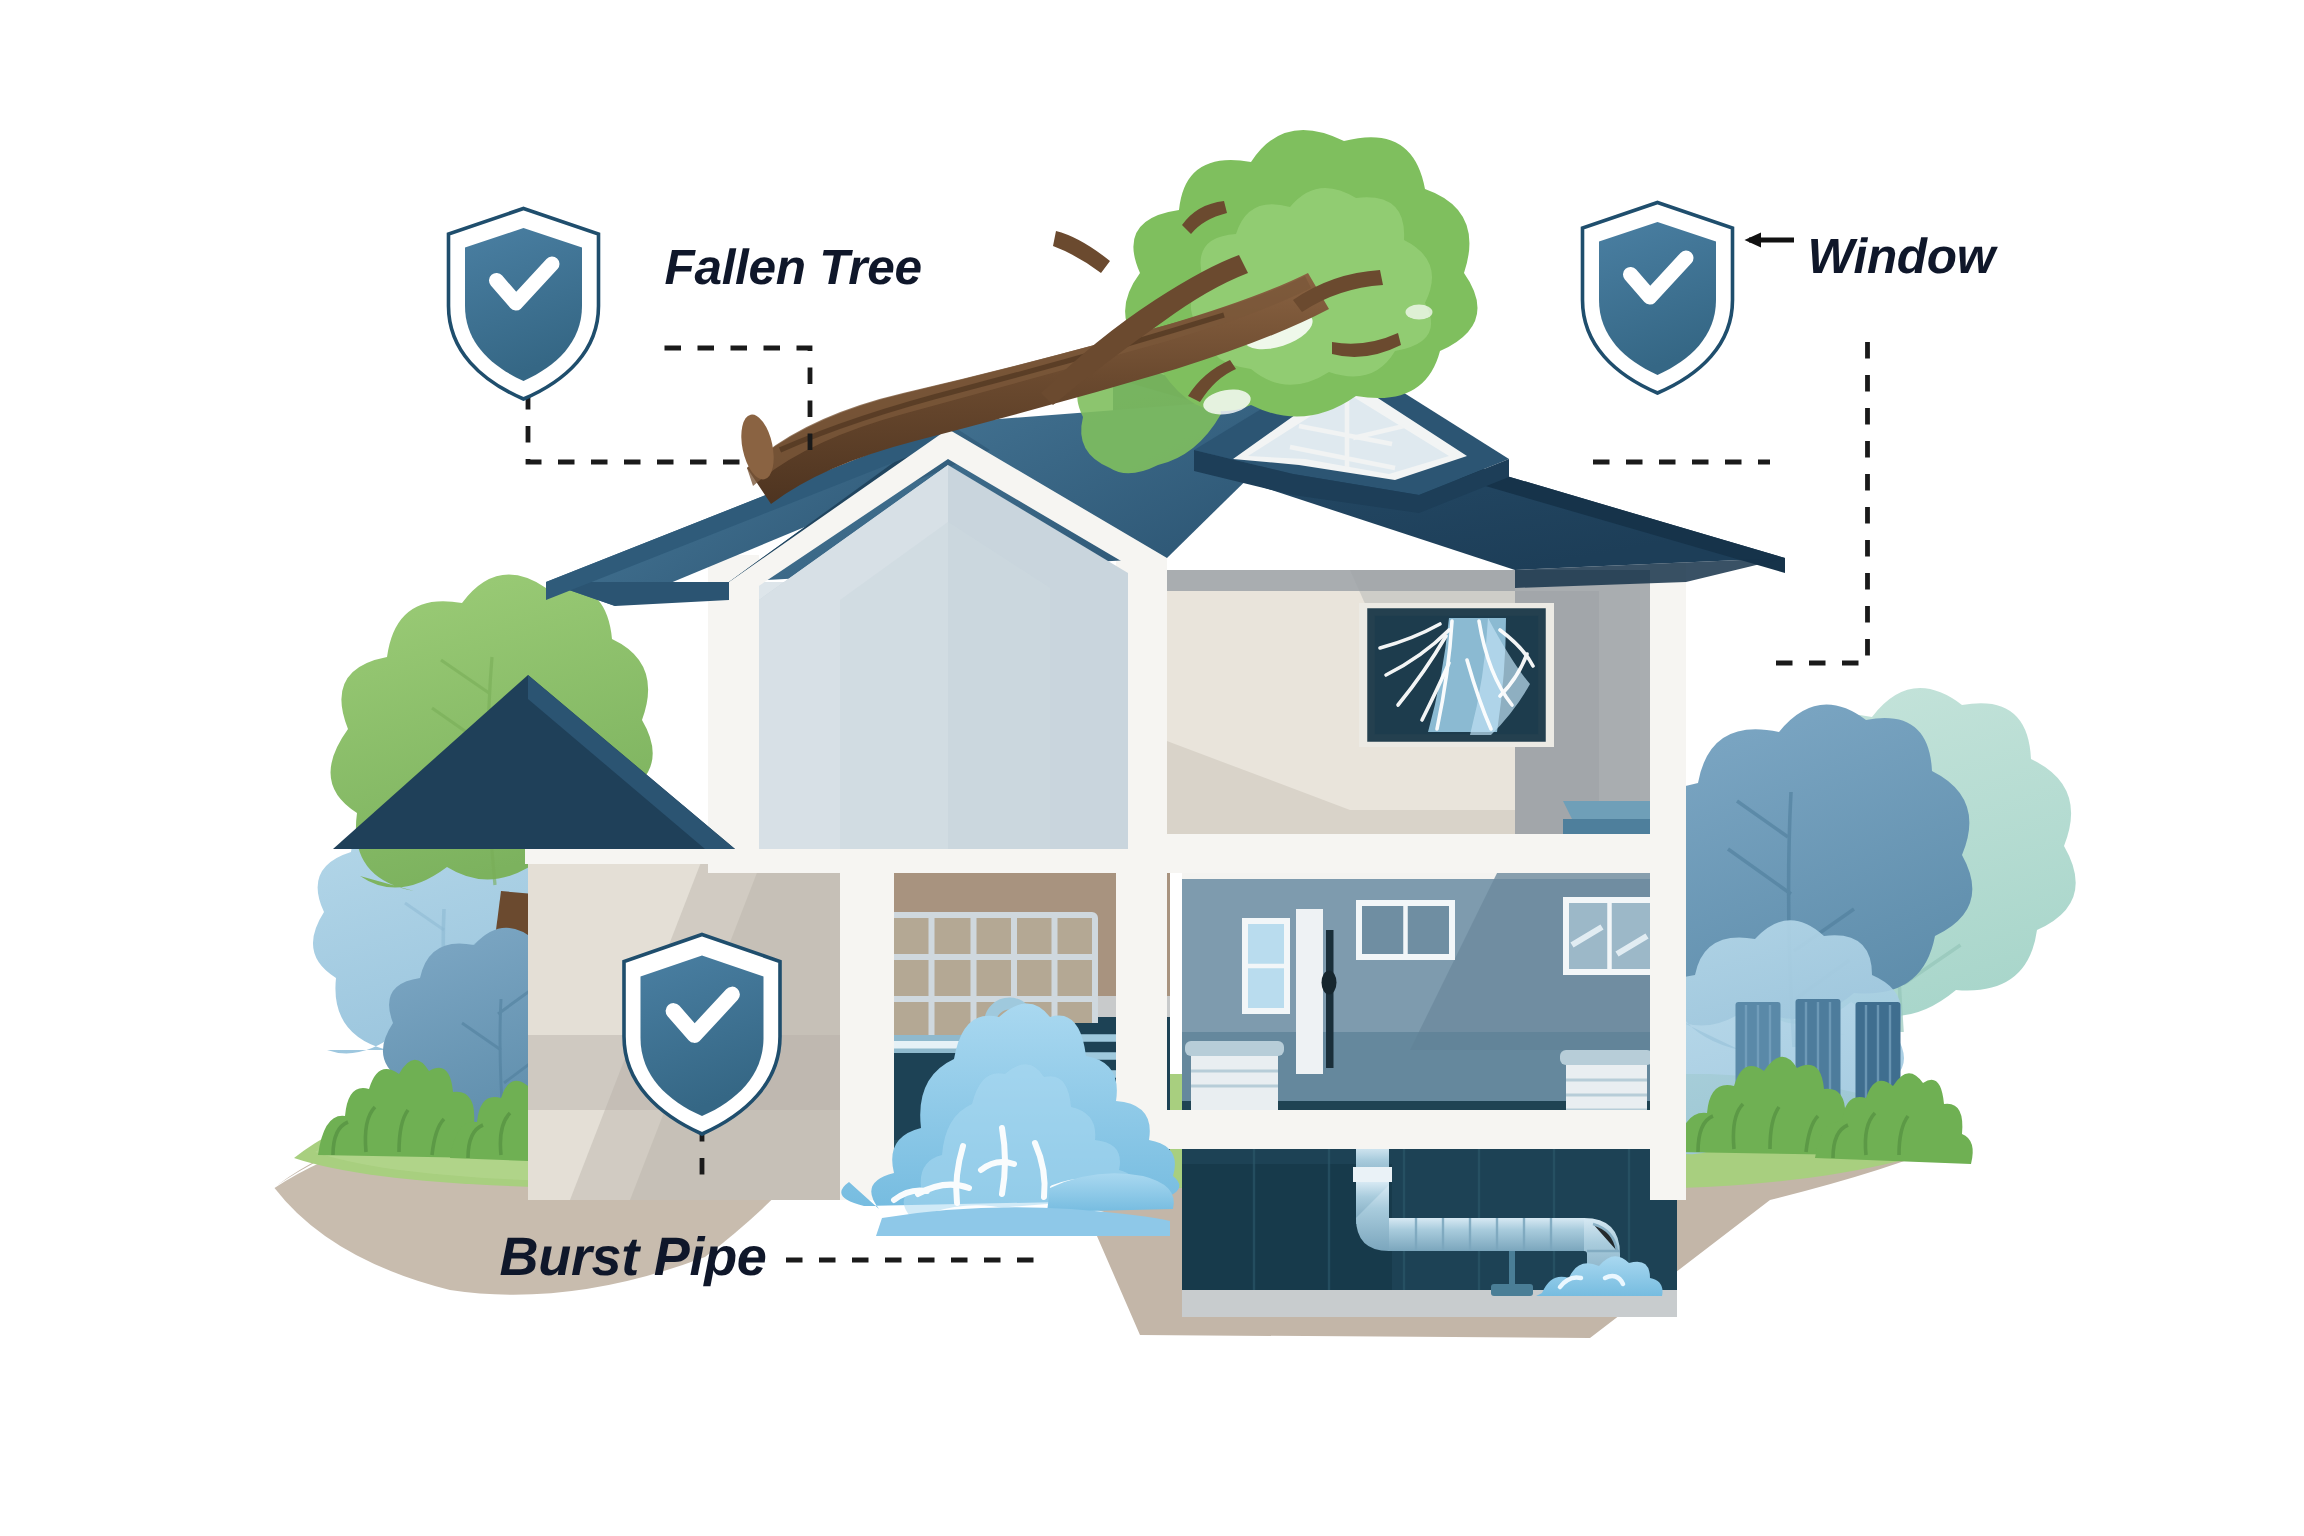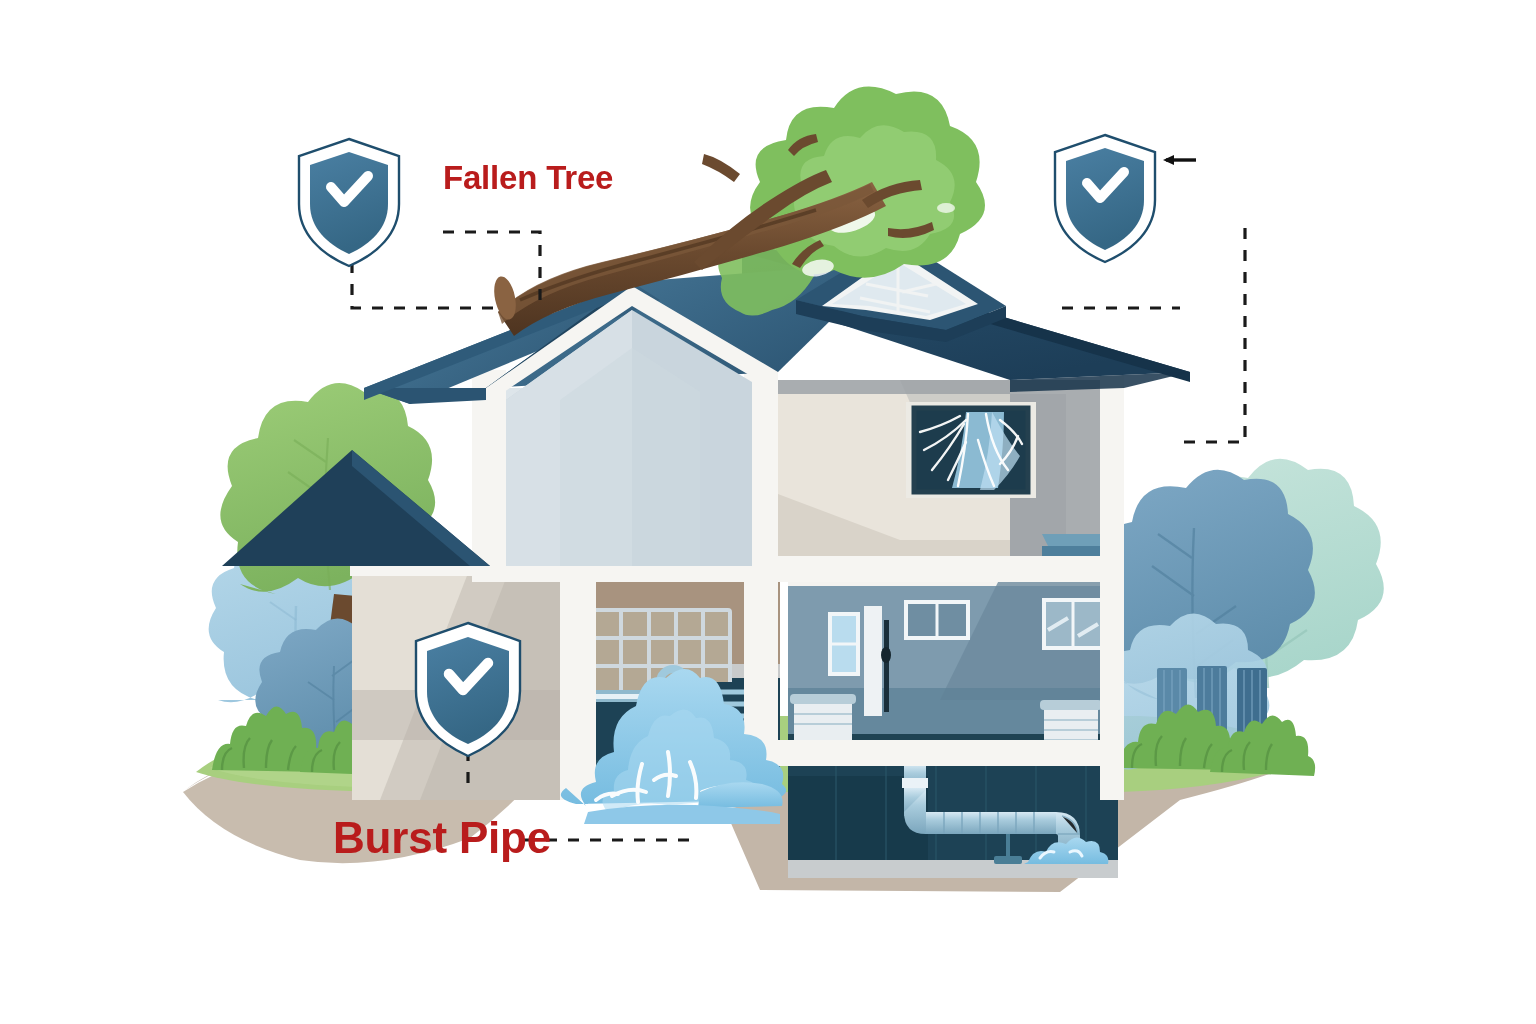--- a/index.html
+++ b/index.html
@@ -1,22 +1,22 @@
 <!DOCTYPE html>
 <html><head>
 <meta charset="utf-8">
 <style>
   html,body{margin:0;padding:0;background:#ffffff;}
   body{width:1536px;height:1024px;overflow:hidden;font-family:"Liberation Sans",sans-serif;}
   #stage{position:relative;width:1536px;height:1024px;background:#ffffff;}
   #art{position:absolute;inset:0;}
-  .lbl{position:absolute;font-family:"Liberation Sans",sans-serif;font-weight:700;color:#b91c1c;letter-spacing:-0.2px;}
+  .lbl{position:absolute;font-family:"Liberation Sans",sans-serif;font-weight:700;color:#0f172a;letter-spacing:-0.2px;font-style:italic;}
   .lbl-fallen{left:443px;top:158px;font-size:33px;line-height:40px;}
   .lbl-broken{left:1205px;top:150px;font-size:33px;line-height:42px;width:170px;}
-  .lbl-burst{left:333px;top:818px;font-size:44px;line-height:40px;}
+  .lbl-burst{left:333px;top:818px;font-size:36px;line-height:40px;}
   .sr{position:absolute;width:1px;height:1px;overflow:hidden;clip:rect(0 0 0 0);}
 </style>
 </head>
 <body>
 
 <div id="stage">
 
   <svg id="art" viewBox="0 0 1536 1024" width="1536" height="1024" xmlns="http://www.w3.org/2000/svg">
     <defs>
       <linearGradient id="gTreeG" x1="0" y1="0" x2="0.3" y2="1">
@@ -444,18 +444,19 @@
     <g>
       <path d="M468,623 l52,18 v50 c0,31 -23,52 -52,65 c-29,-13 -52,-34 -52,-65 v-50 z" fill="#ffffff" stroke="#1f4e6d" stroke-width="2.4"></path>
       <path d="M468,637 l41,14 v41 c0,25 -18,42 -41,52 c-23,-10 -41,-27 -41,-52 v-41 z" fill="url(#gShield)"></path>
       <path d="M449,674 l14,16 l25,-27" stroke="#ffffff" stroke-width="10.5" fill="none" stroke-linecap="round" stroke-linejoin="round"></path>
     </g>
   </svg>
 
   <div class="lbl lbl-fallen">Fallen Tree</div>
 
   <div class="lbl lbl-broken">
+    <div>Window</div>
   </div>
 
   <div class="lbl lbl-burst">Burst Pipe</div>
 
   <div class="sr">Home Insurance Damage Coverage Cutaway Illustration</div>
 </div>
 
 </body></html>

